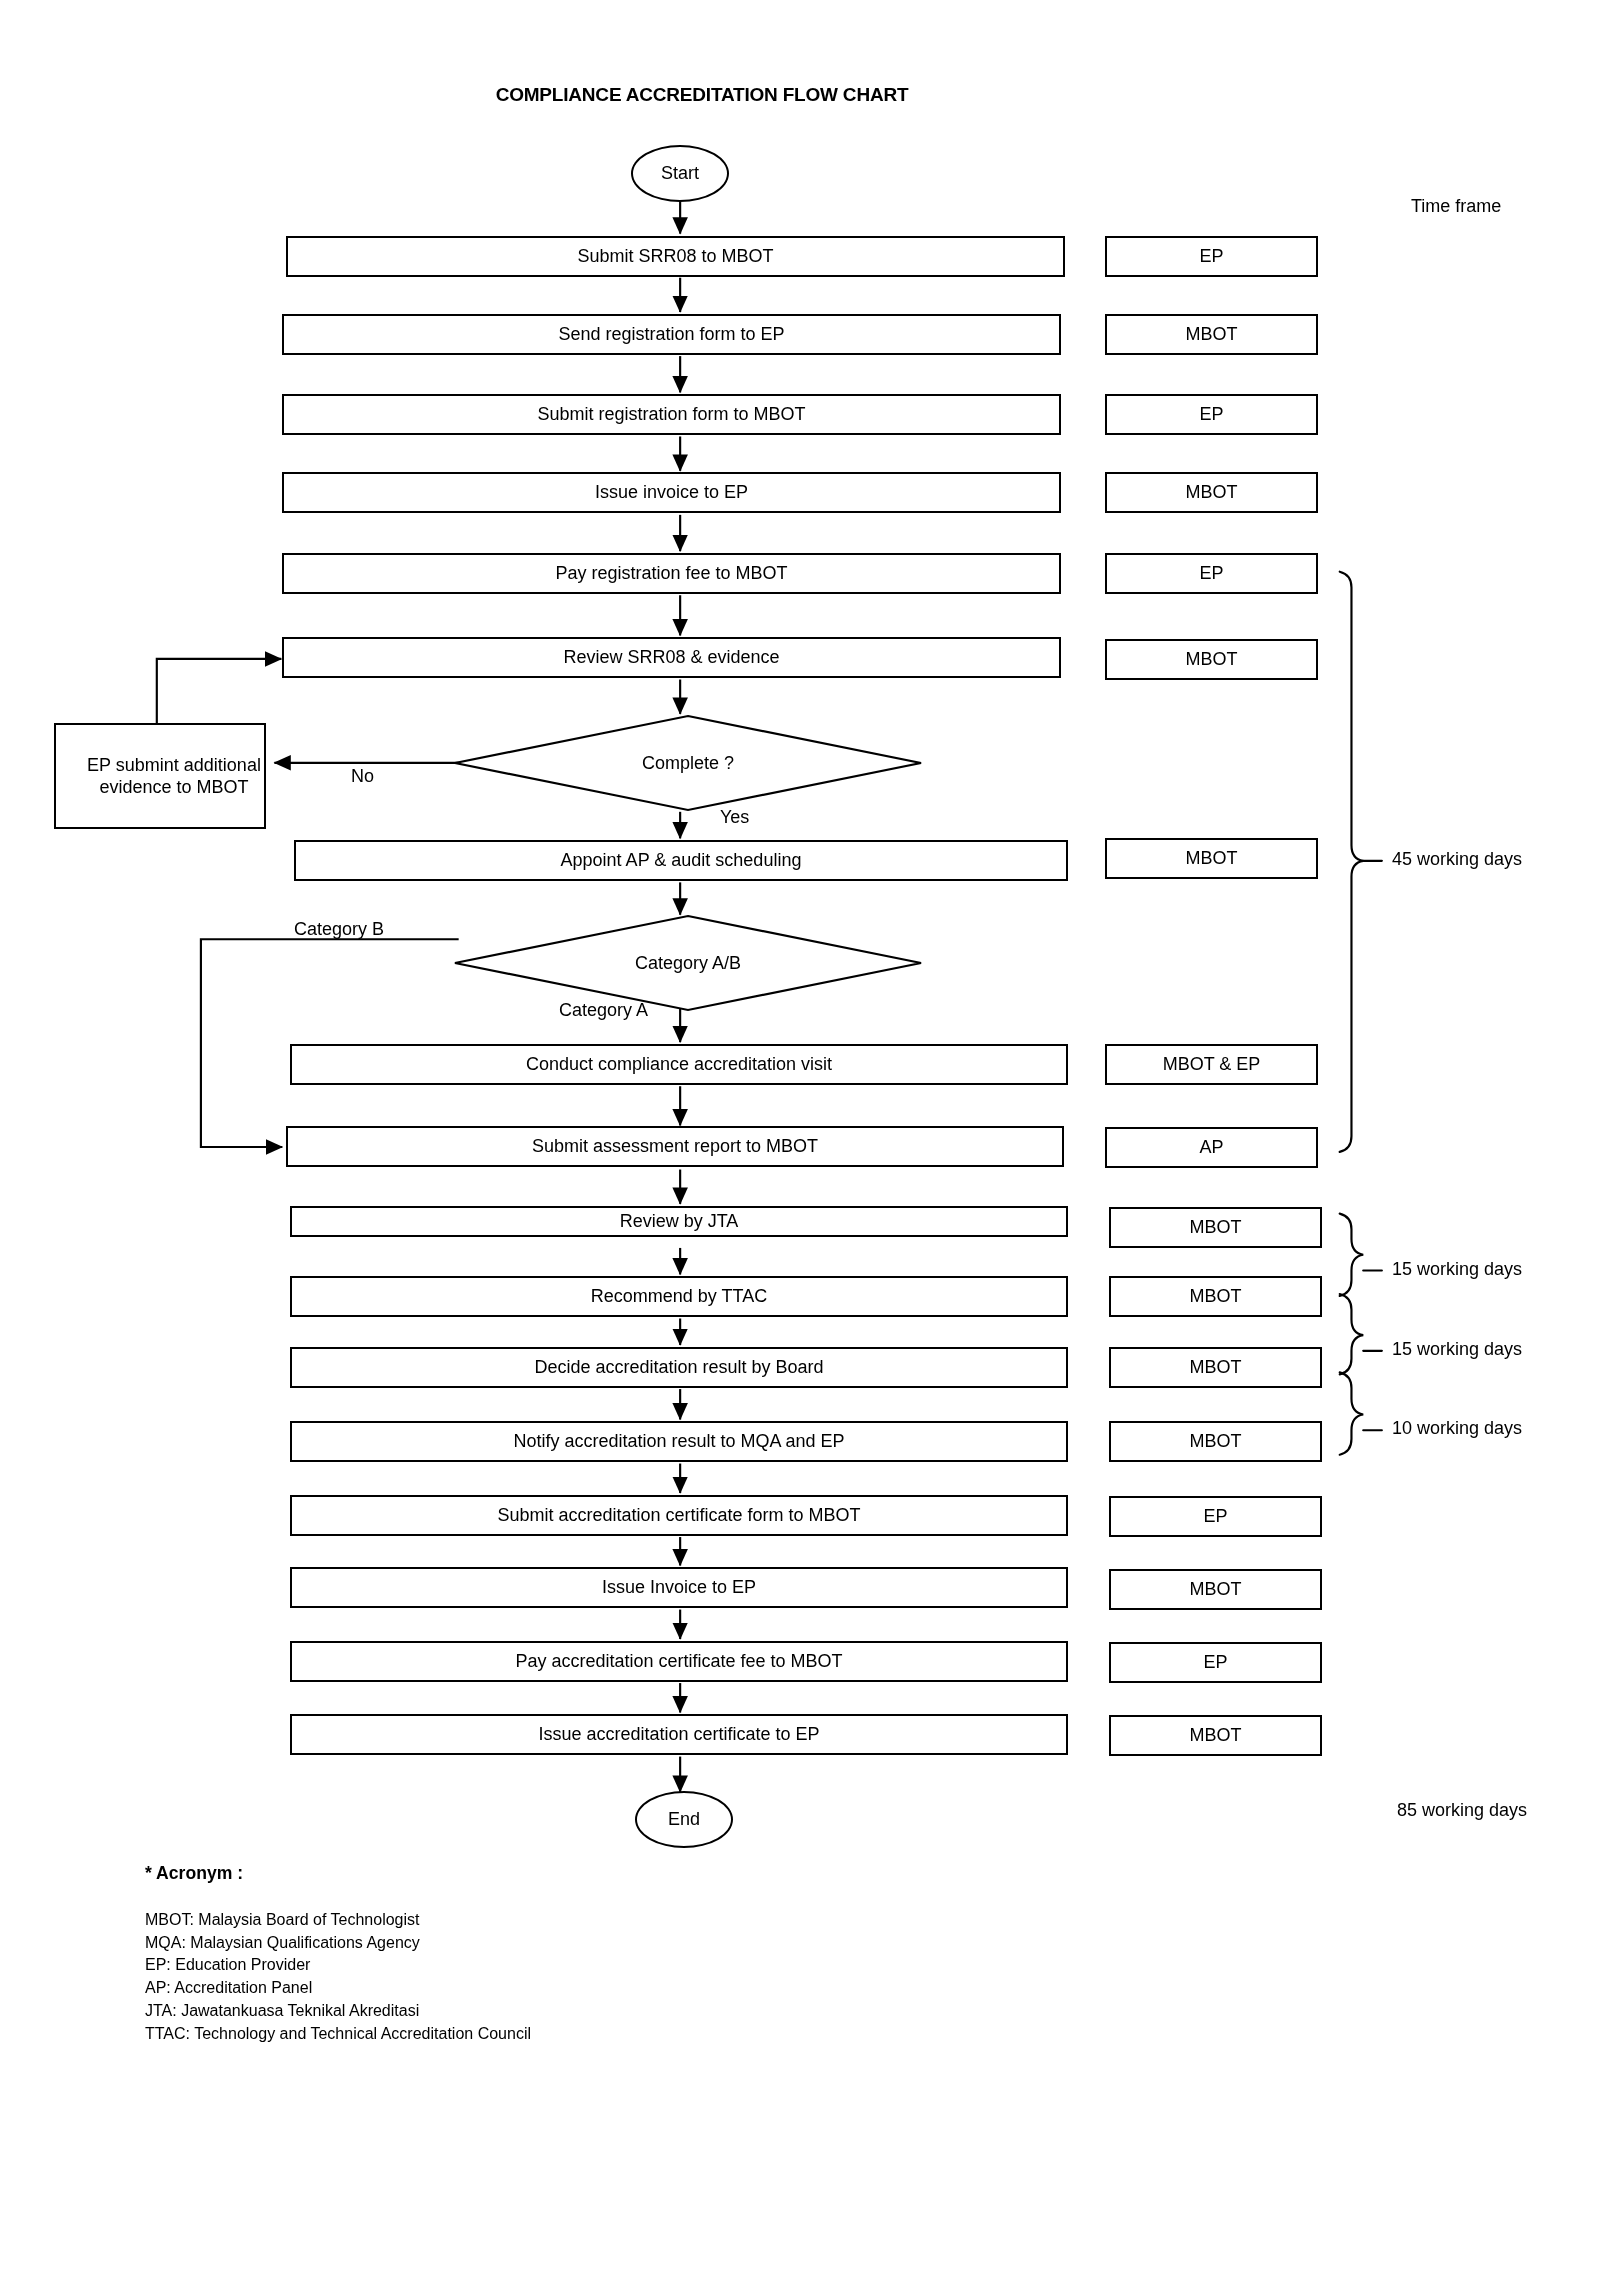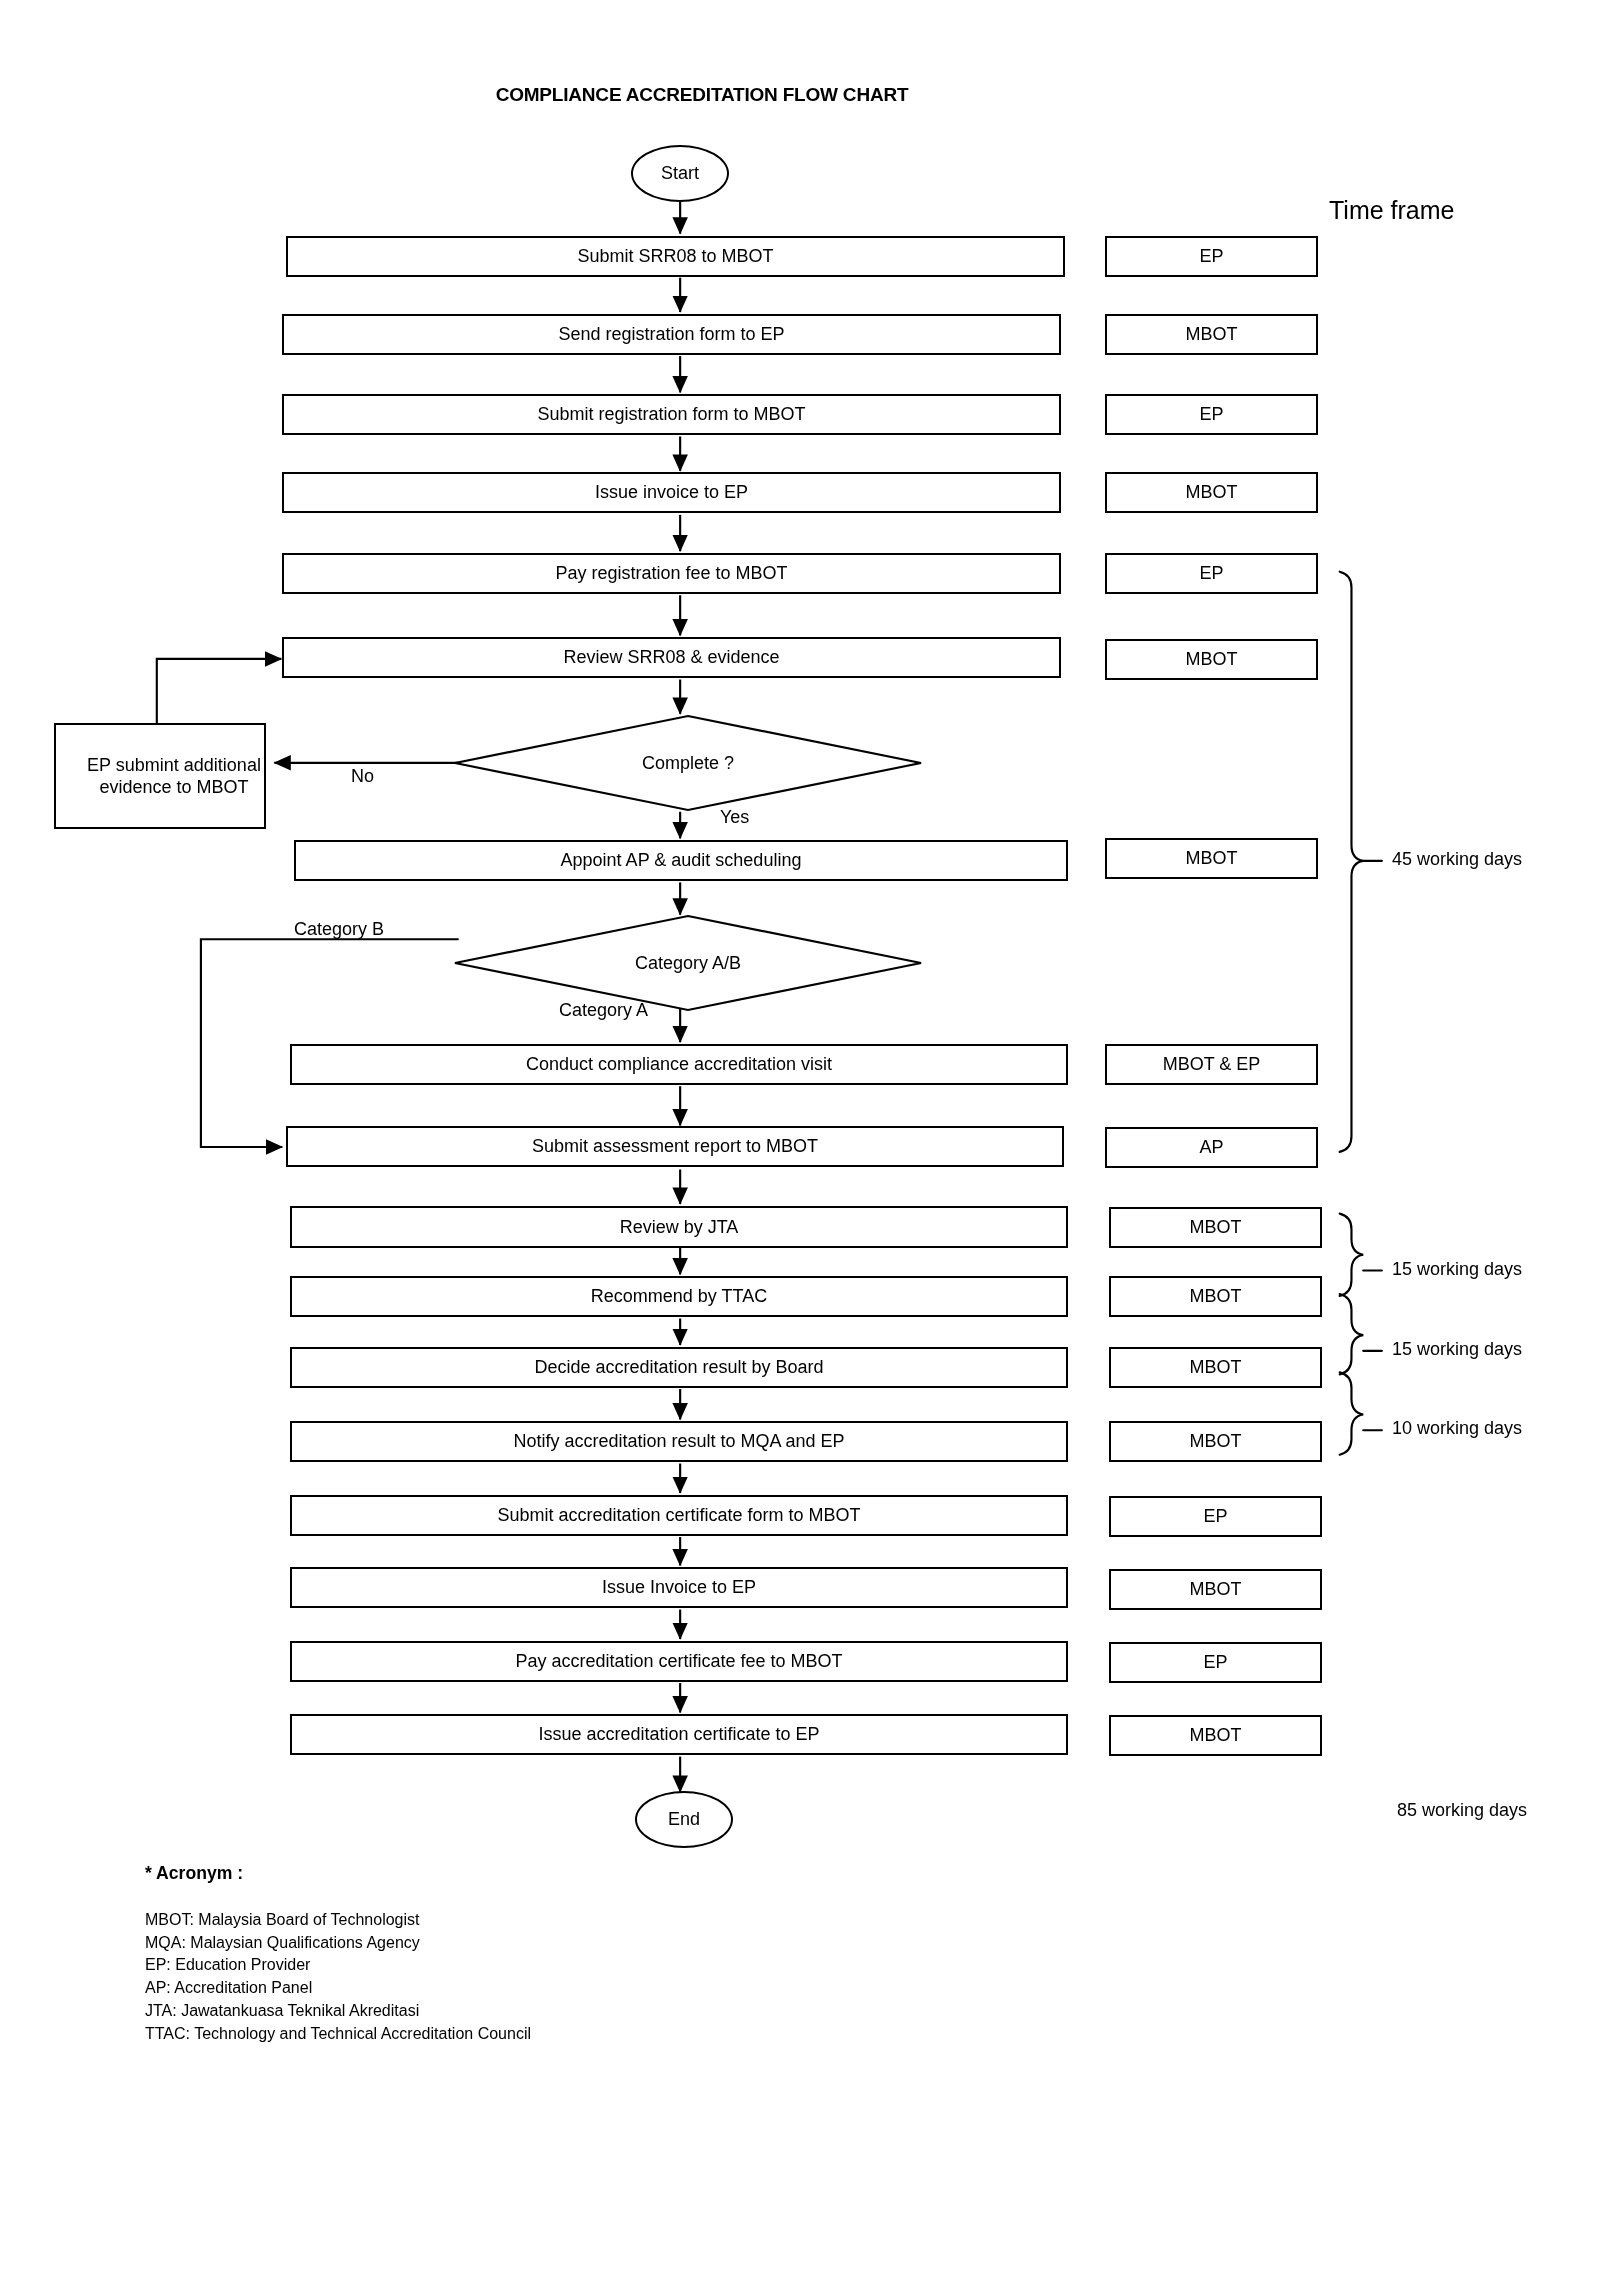--- a/index.html
+++ b/index.html
@@ -29,22 +29,22 @@
     font-weight: bold;
     letter-spacing: -0.2px;
   }
   .title-inner{
     display:inline-block;
     transform: translateX(-108px);
   }
 
   .timeframe-head {
     position: absolute;
-    left: 1329px; top: 196px;
-    font-size: 25px;
+    left: 1411px; top: 196px;
+    font-size: 18px;
     white-space: nowrap;
   }
 
   
   .pbox {
     position: absolute;
     border: 2.2px solid #000;
     background: #fff;
     display: flex;
     align-items: center;
@@ -244,21 +244,21 @@
   </div>
   <div class="pbox" style="left:294px; top:840px; width:774px; height:41px;">
     <span>Appoint AP &amp; audit scheduling</span>
   </div>
   <div class="pbox" style="left:290px; top:1044px; width:778px; height:41px;">
     <span>Conduct compliance accreditation visit</span>
   </div>
   <div class="pbox" style="left:286px; top:1126px; width:778px; height:41px;justify-content:center;">
     <span>Submit assessment report to MBOT</span>
   </div>
-  <div class="pbox" style="left:290px; top:1206px; width:778px; height:42px;text-align:center;">
+  <div class="pbox" style="left:290px; top:1206px; width:778px; height:31px;text-align:center;">
     <span>Review by JTA</span>
   </div>
   <div class="pbox" style="left:290px; top:1276px; width:778px; height:41px;">
     <span>Recommend by TTAC</span>
   </div>
   <div class="pbox" style="left:290px; top:1347px; width:778px; height:41px;">
     <span>Decide accreditation result by Board</span>
   </div>
   <div class="pbox" style="left:290px; top:1421px; width:778px; height:41px;">
     <span>Notify accreditation result to MQA and EP</span>

